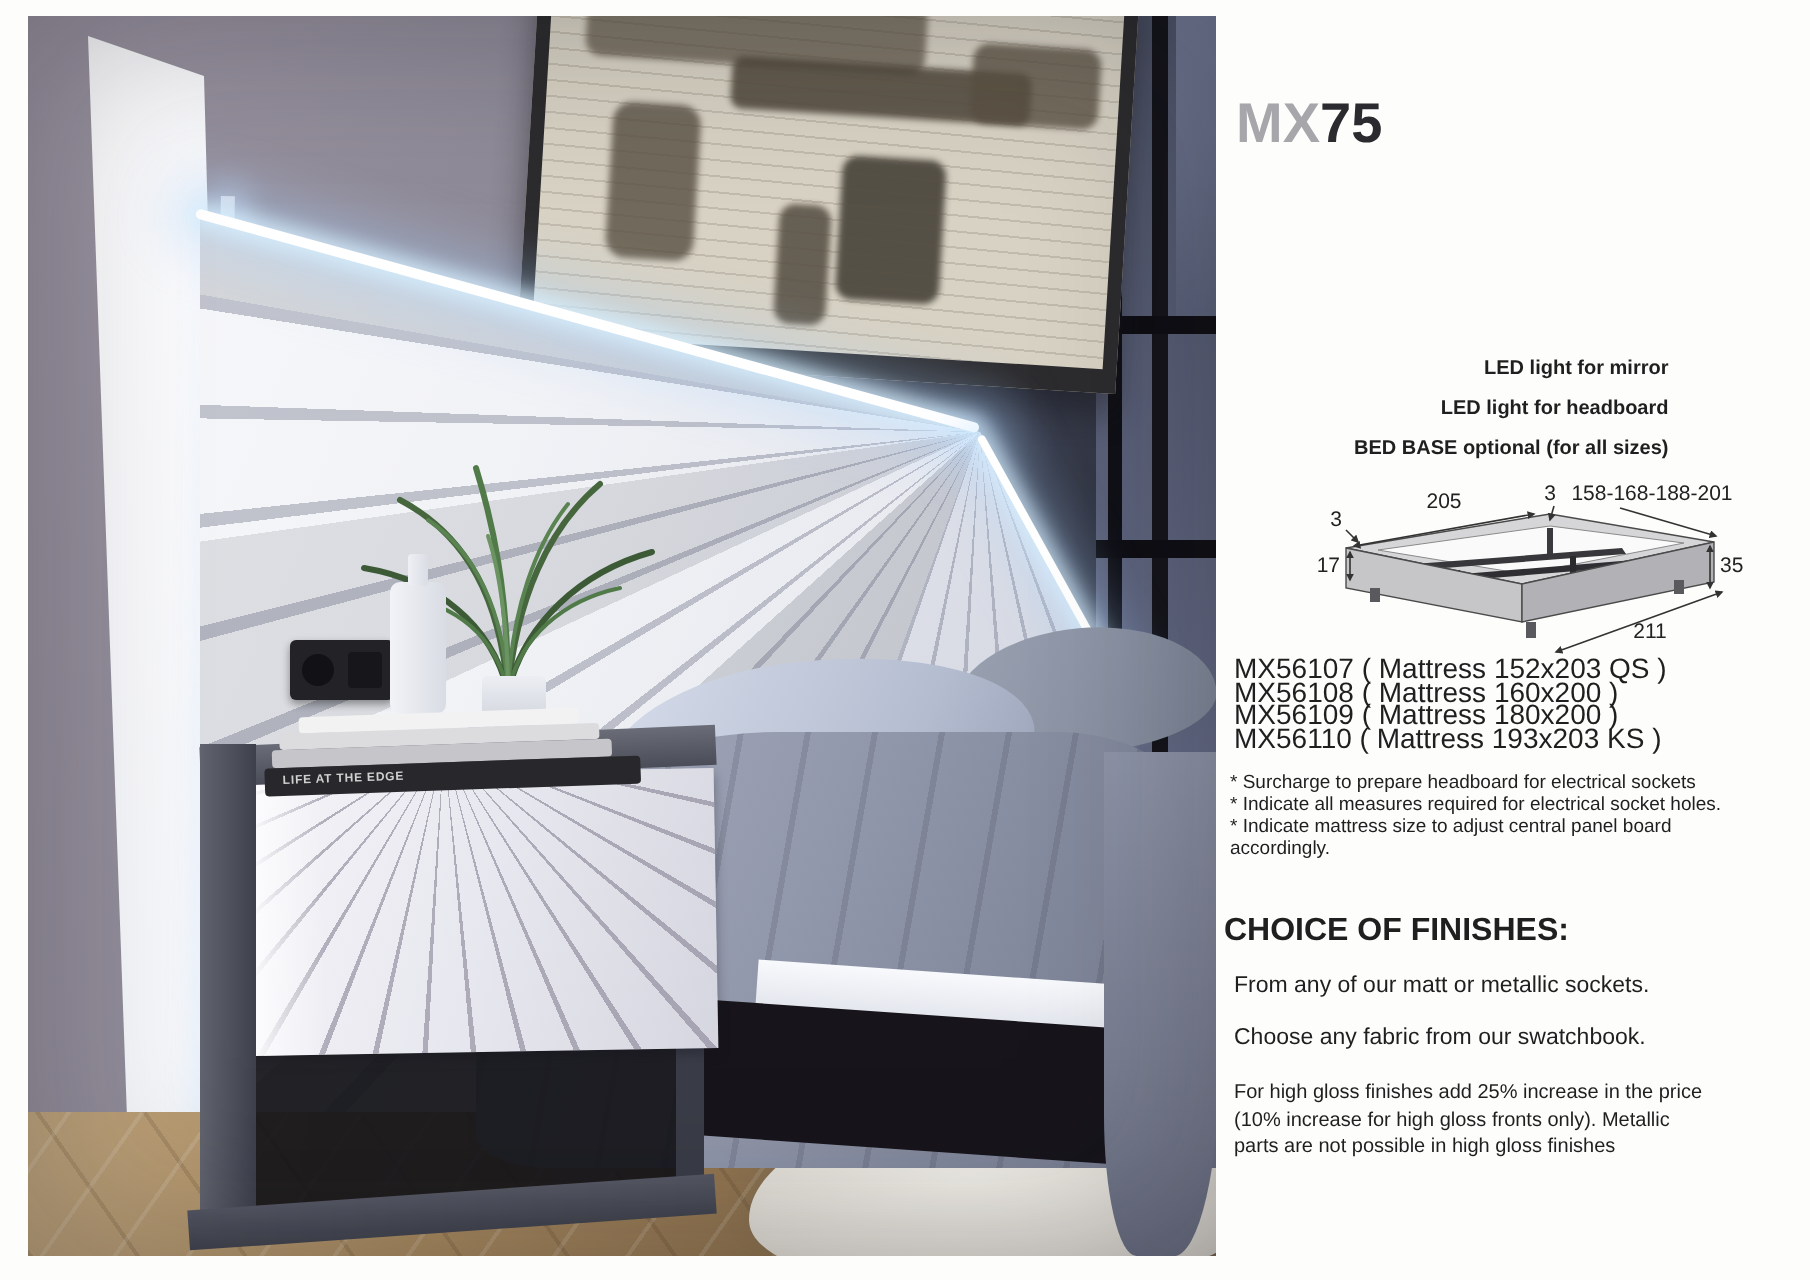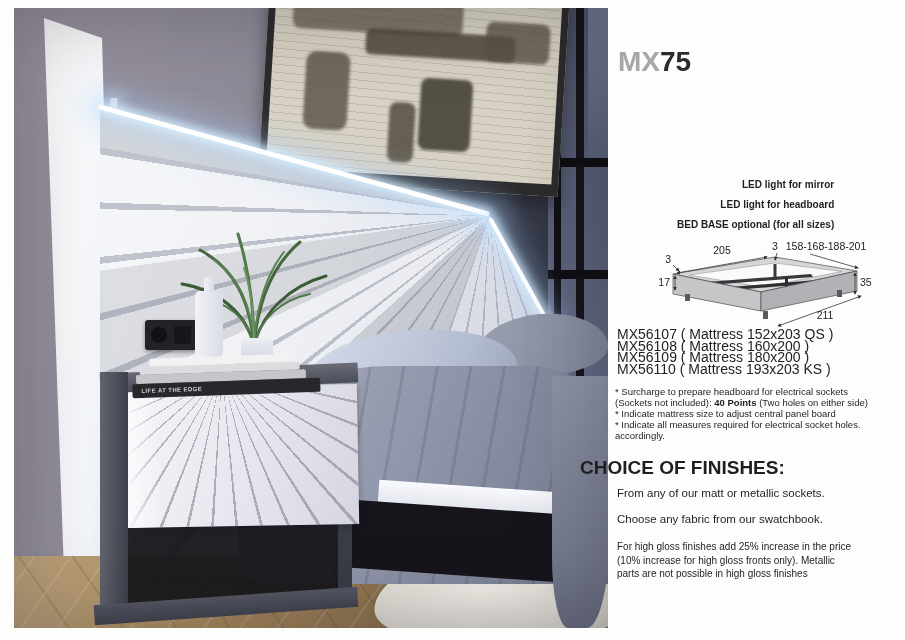--- a/index.html
+++ b/index.html
@@ -19,21 +19,21 @@
   .features { left:677px; top:179px; }
   .feature { font-size:10px; font-weight:bold; white-space:nowrap; margin-bottom:9px;text-align:right; }
 
   .models { left:617px; top:329px; }
   .model { font-size:14px; line-height:11.5px; white-space:nowrap; }
 
   .notes { left:615px; top:386px; }
   .note-line { font-size:9.5px; line-height:11px; white-space:nowrap; }
   .note-line b { font-weight:bold; }
 
-  .fin-head { left:580px; top:457px; font-size:19px; font-weight:bold; white-space:nowrap; }
+  .fin-head { left:612px; top:457px; font-size:16px; font-weight:bold; white-space:nowrap; }
   .fin-p1 { left:617px; top:487px; font-size:11.5px; white-space:nowrap; }
   .fin-p2 { left:617px; top:513px; font-size:11.5px; white-space:nowrap; }
   .fin-p3 { left:617px; top:540px; font-size:10px; line-height:13.5px; width:240px; }
 
   .diagram { left:615px; top:238px; }
   .diagram text { font-family:"Liberation Sans", sans-serif; fill:#222; }
 
   
   .photo {
     left:14px; top:8px; width:594px; height:620px; overflow:hidden;
@@ -302,22 +302,21 @@
 
 <div class="abs models">
   <div class="model">MX56107 ( Mattress 152x203 QS )</div>
   <div class="model">MX56108 ( Mattress 160x200 )</div>
   <div class="model">MX56109 ( Mattress 180x200 )</div>
   <div class="model">MX56110 ( Mattress 193x203 KS )</div>
 </div>
 
 <div class="abs notes">
   <div class="note-line">* Surcharge to prepare headboard for electrical sockets</div>
-  <div class="note-line"><span>(Sockets not included): </span><b>40 Points</b><span> (Two holes on either side)</span></div>
+  <div class="note-line">* Indicate all measures required for electrical socket holes.</div>
   <div class="note-line">* Indicate mattress size to adjust central panel board</div>
-  <div class="note-line">* Indicate all measures required for electrical socket holes.</div>
   <div class="note-line">accordingly.</div>
 </div>
 
 <div class="abs fin-head">CHOICE OF FINISHES:</div>
 <div class="abs fin-p1">From any of our matt or metallic sockets.</div>
 <div class="abs fin-p2">Choose any fabric from our swatchbook.</div>
 <div class="abs fin-p3">For high gloss finishes add 25% increase in the price (10% increase for high gloss fronts only). Metallic parts are not possible in high gloss finishes</div>
 
 </body></html>

